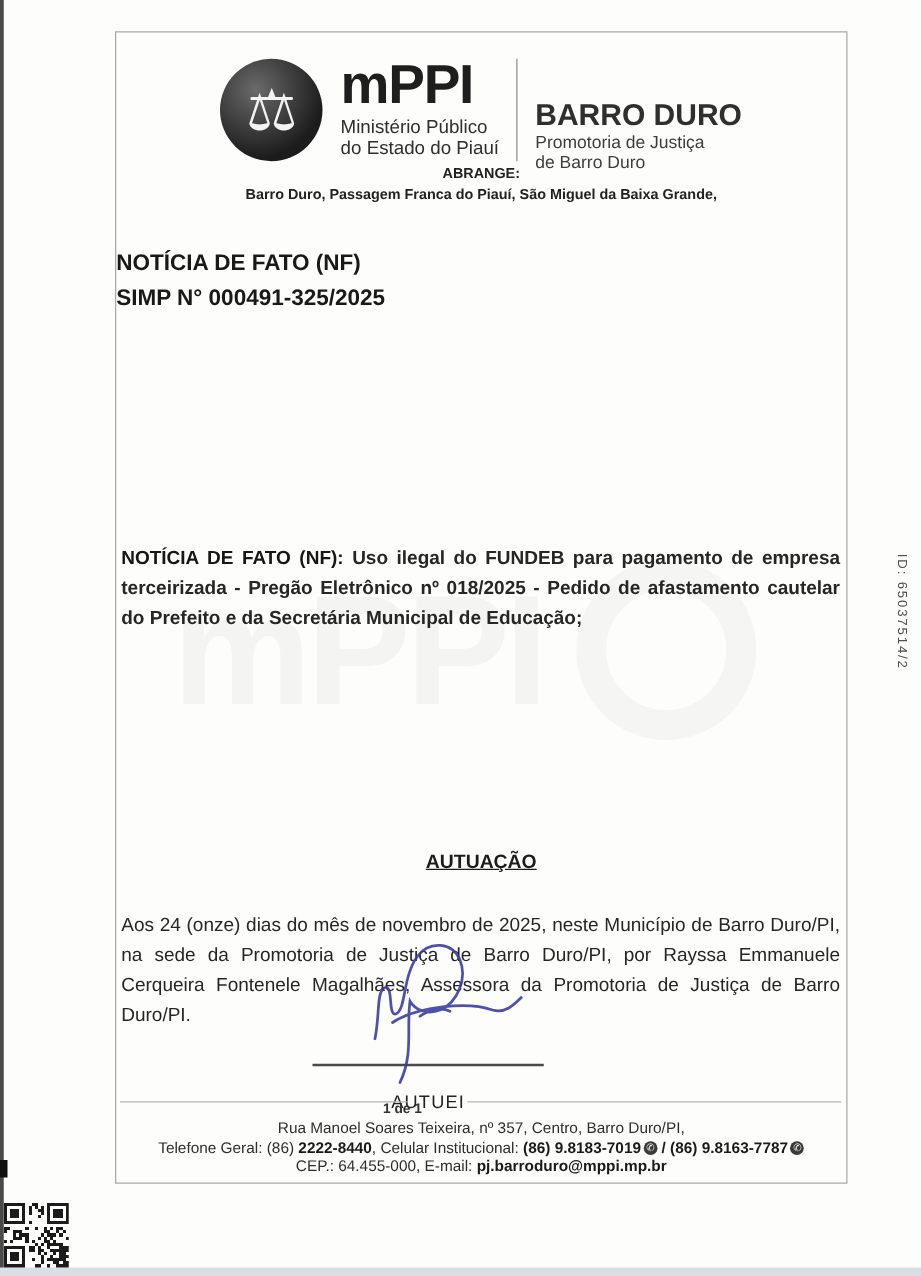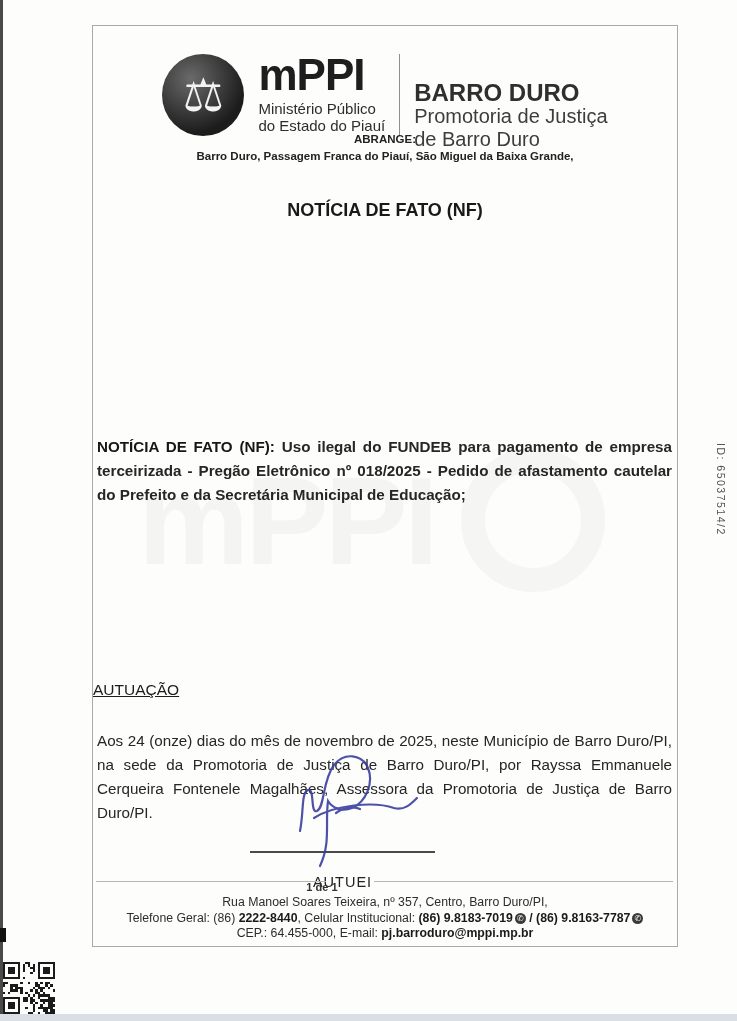--- a/index.html
+++ b/index.html
@@ -14,33 +14,33 @@
   
   .header{position:absolute;left:0;top:13px;width:100%;display:flex;align-items:center;justify-content:center;gap:14px;}
   .logo-circle{width:82px;height:82px;border-radius:50%;background:radial-gradient(circle at 35% 30%,#6a6a6a,#1c1c1c 70%);
                display:flex;align-items:center;justify-content:center;color:#f3f3f3;font-size:46px;flex:0 0 auto;}
   .brand{display:flex;flex-direction:column;justify-content:center;}
   .brand-abbr{font-size:44px;font-weight:800;letter-spacing:-1px;line-height:0.85;color:#1e1e1e;}
   .brand-sub{font-size:15px;color:#2e2e2e;line-height:1.15;margin-top:6px;}
   .header-divider{width:1px;height:82px;background:#8f8f8c;}
   .unit{display:flex;flex-direction:column;justify-content:center;color:#3a3a3a;margin-top:41px;}
   .unit-name{font-size:24px;font-weight:700;line-height:1.05;color:#2f2f2f;}
-  .unit-sub{font-size:20px;line-height:1.15;color:#3d3d3d;}
+  .unit-sub{font-size:14px;line-height:1.15;color:#3d3d3d;}
 
   .abrange{position:absolute;left:0;top:105px;width:100%;text-align:center;font-weight:700;font-size:11.5px;line-height:17px;color:#222;}
   .abrange-label{font-size:11.5px;text-align:center;}
 
-  .doc-title{position:absolute;left:0;top:170px;width:100%;text-align:center;font-weight:700;font-size:18px;line-height:28px;color:#191919;}
+  .doc-title{position:absolute;left:0;top:170px;width:100%;text-align:left;font-weight:700;font-size:18px;line-height:28px;color:#191919;}
 
   .para{position:absolute;left:4px;right:5px;text-align:justify;font-size:15.2px;line-height:23.8px;color:#262626;}
   .para b{color:#161616;}
   .para1{top:394px;font-weight:bold;}
   .para2{top:688px;}
 
-  .autuacao{position:absolute;left:0;top:655px;width:100%;text-align:left;font-weight:400;font-size:15.5px;color:#1c1c1c;}
+  .autuacao{position:absolute;left:0;top:655px;width:100%;text-align:center;font-weight:700;font-size:15.5px;color:#1c1c1c;}
   .autuacao span{text-decoration:underline;}
 
   .sig-wrap{position:absolute;left:115px;top:730px;width:270px;text-align:center;}
   .sig-svg{position:absolute;left:62px;top:-5px;}
   .sig-line{margin-top:95px;border-bottom:2px solid #4a4a4a;width:185px;margin-left:42px;}
   .autuei{font-size:14.5px;letter-spacing:1px;color:#222;margin-top:21px;margin-left:42px;width:185px;}
 
   .pageline{position:absolute;left:3px;right:4px;top:855px;display:flex;align-items:flex-start;}
   .pageline .rule{flex:1;height:1px;background:#b5b5b2;}
   .pageline .lbl{font-size:11px;font-weight:700;color:#333;padding:0 8px;transform:translateX(-28px);}
@@ -96,20 +96,21 @@
       </div>
     </div>
 
     <div class="abrange">
       <div class="abrange-label">ABRANGE:</div>
       <div>Barro Duro, Passagem Franca do Piauí, São Miguel da Baixa Grande,</div>
     </div>
 
     <div class="doc-title">
       <div>NOTÍCIA DE FATO (NF)</div>
+      <div>SIMP N° 000491-325/2025</div>
     </div>
 
     <p class="para para1"><b>NOTÍCIA DE FATO (NF): </b><span>Uso ilegal do FUNDEB para pagamento de empresa terceirizada - Pregão Eletrônico nº 018/2025 - Pedido de afastamento cautelar do Prefeito e da Secretária Municipal de Educação;</span></p>
 
     <div class="autuacao"><span>AUTUAÇÃO</span></div>
 
     <p class="para para2">Aos 24 (onze) dias do mês de novembro de 2025, neste Município de Barro Duro/PI, na sede da Promotoria de Justiça de Barro Duro/PI, por Rayssa Emmanuele Cerqueira Fontenele Magalhães, Assessora da Promotoria de Justiça de Barro Duro/PI.</p>
 
     <div class="sig-wrap">
       <svg class="sig-svg" width="160" height="120" viewBox="0 0 160 120">

